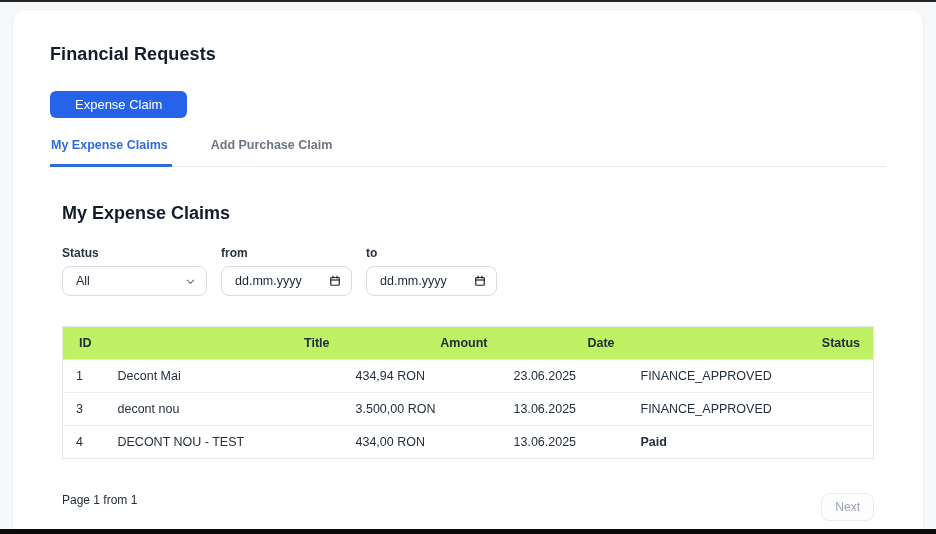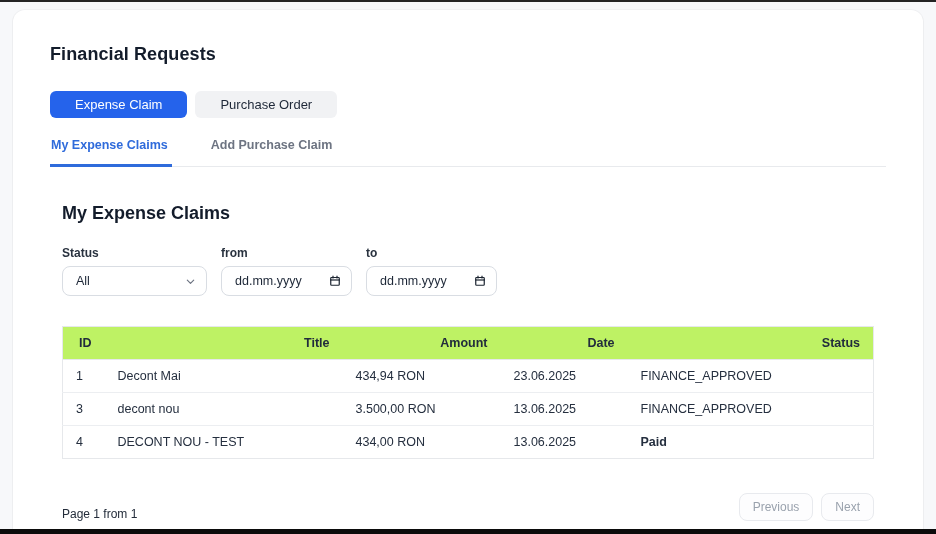--- a/index.html
+++ b/index.html
@@ -54,39 +54,38 @@
   }
   .claims tbody td { padding: 9px 13px; color: #252f3f; border-top: 1px solid #eceef1; }
   .claims tbody tr { cursor: pointer; background: #fff; }
   .col-id { width: 42px; }
   .col-title { width: 238px; }
   .col-amount { width: 158px; }
   .col-date { width: 127px; }
   .status-finance_approved { color: var(--status-finance-approved, #2c7f9f); font-weight: 500; }
   .status-paid { color: var(--status-paid, #1fa344); font-weight: 700; }
 
-  .pager { margin-top: 34px; display: flex; align-items: flex-end; justify-content: space-between; }
+  .pager { margin-top: 34px; display: flex; align-items: flex-start; justify-content: space-between; }
   .pager-summary { font-size: 12px; color: #232c3a; }
   .pager-buttons { display: flex; gap: 8px; }
   .pager-btn { background: #fdfdfe; border: 1px solid #e8eaee; border-radius: 8px;
                font-family: inherit; font-size: 12px; color: #9aa2ad; padding: 7px 13px;
                line-height: 1; cursor: pointer; }
 </style>
 </head>
 <body>
 
 <div class="top-line"></div>
 
 <div class="card">
 
   <h1 class="page-title">Financial Requests</h1>
 
   <div class="toggle-row">
     <button class="btn btn-primary">Expense Claim</button>
-    <button class="btn btn-secondary">Purchase Order</button>
   </div>
 
   <div class="tabs">
     <div class="tab active">My Expense Claims</div>
     <div class="tab">Add Purchase Claim</div>
   </div>
 
   <section class="section">
 
     <h2 class="section-heading">My Expense Claims</h2>
@@ -170,21 +169,20 @@
         <td>434,00 RON</td>
         <td>13.06.2025</td>
         <td class="status-paid">Paid</td>
       </tr>
     </tbody>
     </table>
 
     <div class="pager">
       <span class="pager-summary">Page 1 from 1</span>
       <div class="pager-buttons">
-        <button class="pager-btn">Previous</button>
         <button class="pager-btn">Next</button>
       </div>
     </div>
 
   </section>
 </div>
 
 <div class="bottom-bar"></div>
 
 </body></html>

